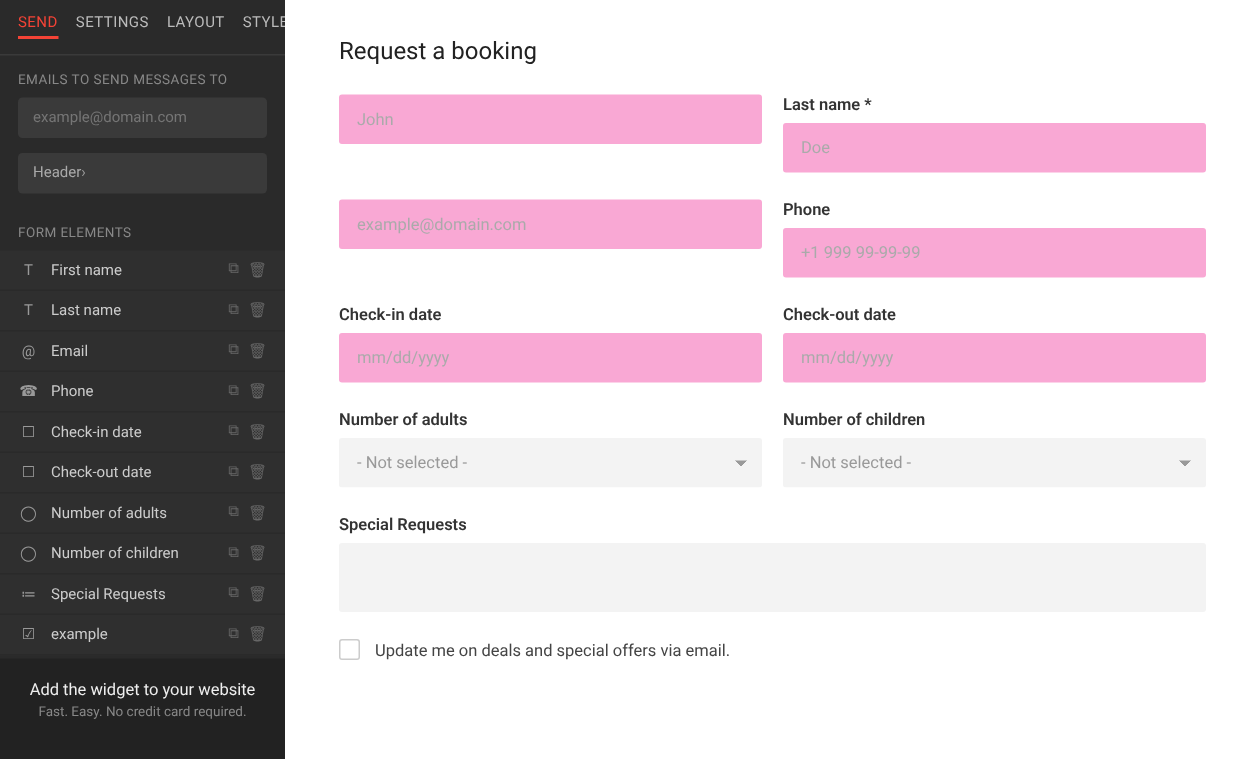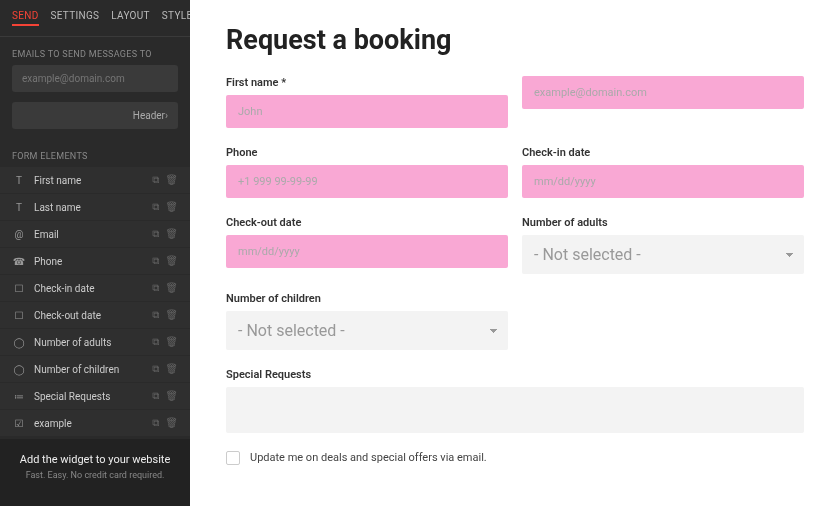--- a/index.html
+++ b/index.html
@@ -3,43 +3,43 @@
 <meta charset="utf-8">
 <style>
 *{box-sizing:border-box;margin:0;padding:0;font-family:-apple-system,BlinkMacSystemFont,"Segoe UI",Roboto,Arial,sans-serif}
 body{background:#f5f5f5;width:840px;height:506px;overflow:hidden;display:flex}
 .sidebar{width:190px;height:100%;background:#2a2a2a;color:#aaa;font-size:10px;display:flex;flex-direction:column;overflow-y:auto}
 .tabs{display:flex;gap:12px;padding:10px 12px;border-bottom:1px solid #3a3a3a}
 .tab{color:#bbb;cursor:pointer;font-size:10px;letter-spacing:.3px}
 .tab.active{color:#f44336;border-bottom:2px solid #f44336;padding-bottom:3px}
 .section-label{padding:12px 12px 6px;font-size:9px;color:#888;letter-spacing:.3px}
 .email-input{margin:0 12px 10px;background:#3a3a3a;border:none;color:#ccc;padding:8px 10px;font-size:10px;border-radius:3px;width:calc(100% - 24px)}
-.header-row{margin:0 12px 10px;background:#3a3a3a;padding:8px 10px;display:flex;justify-content:flex-end;align-items:center;font-size:10px;border-radius:3px;cursor:pointer}
+.header-row{margin:0 12px 10px;background:#3a3a3a;padding:8px 10px;display:flex;justify-content:flex-start;align-items:center;font-size:10px;border-radius:3px;cursor:pointer}
 .chev{color:#999}
 .elem-list{display:flex;flex-direction:column}
 .elem{display:flex;align-items:center;padding:7px 12px;background:#2f2f2f;border-bottom:1px solid #2a2a2a;cursor:pointer}
 .elem .icn{width:14px;text-align:center;color:#999;margin-right:8px;font-size:10px}
 .elem .lbl{flex:1;color:#ccc;font-size:10px}
 .elem .acts{display:flex;gap:6px;color:#666}
 .elem .acts span{cursor:pointer;font-size:10px}
 .add-btn{text-align:center;padding:10px;color:#ccc;font-size:10px;cursor:pointer}
 .footer{margin-top:auto;background:#222;padding:14px 12px 16px;text-align:center}
 .footer-t{color:#eee;font-size:11px;margin-bottom:4px}
 .footer-s{color:#888;font-size:9px;margin-bottom:10px}
 .canvas{flex:1;background:#fff;padding:24px 36px;overflow-y:auto}
-h2{font-size:27px;font-weight:700;color:#222;margin-bottom:20px}
+h2{font-size:16px;font-weight:400;color:#222;margin-bottom:20px}
 .grid{display:grid;grid-template-columns:1fr 1fr;gap:18px 14px}
 .field{display:flex;flex-direction:column;gap:6px}
 .field.full{grid-column:1/-1}
 .flabel{font-size:11px;color:#333;font-weight:600}
 .finput{background:#f9a8d4;border:none;padding:10px 12px;font-size:11px;color:#555;border-radius:2px}
 .finput::placeholder{color:#aaa}
-.fselect{background:#f3f3f3;border:none;padding:10px 12px;font-size:16px;color:#999;border-radius:2px;appearance:none;background-image:linear-gradient(45deg,transparent 50%,#999 50%),linear-gradient(135deg,#999 50%,transparent 50%);background-position:calc(100% - 14px) center,calc(100% - 10px) center;background-size:4px 4px,4px 4px;background-repeat:no-repeat}
+.fselect{background:#f3f3f3;border:none;padding:10px 12px;font-size:11px;color:#999;border-radius:2px;appearance:none;background-image:linear-gradient(45deg,transparent 50%,#999 50%),linear-gradient(135deg,#999 50%,transparent 50%);background-position:calc(100% - 14px) center,calc(100% - 10px) center;background-size:4px 4px,4px 4px;background-repeat:no-repeat}
 .ftextarea{background:#f3f3f3;border:none;padding:10px 12px;font-size:11px;min-height:42px;resize:none;border-radius:2px}
-.checkrow{display:flex;gap:10px;margin:18px 0}
+.checkrow{display:flex;align-items:center;gap:10px;margin:18px 0}
 .checkbox{width:14px;height:14px;border:1px solid #ccc;border-radius:2px}
 .checklabel{font-size:11px;color:#444}
 .submit{background:#1a8cff;color:#fff;border:none;padding:10px 18px;font-size:12px;border-radius:3px;cursor:pointer}
 </style>
 </head>
 <body>
 
 <div class="sidebar">
   <div class="tabs">
     <span class="tab active">SEND</span>
@@ -140,22 +140,25 @@
     <div class="footer-t">Add the widget to your website</div>
     <div class="footer-s">Fast. Easy. No credit card required.</div>
 
   </div>
 </div>
 
 <div class="canvas">
   <h2>Request a booking</h2>
   <div class="grid">
     <div class="field">
-      <span class="flabel">First name *</span>
       <input class="finput" placeholder="John" style="">
+    </div>
+    <div class="field">
+      <span class="flabel">Last name *</span>
+      <input class="finput" placeholder="Doe" style="">
     </div>
     <div class="field">
       <input class="finput" placeholder="example@domain.com" style="">
     </div>
     <div class="field">
       <span class="flabel">Phone</span>
       <input class="finput" placeholder="+1 999 99-99-99" style="">
     </div>
     <div class="field">
       <span class="flabel">Check-in date</span>

